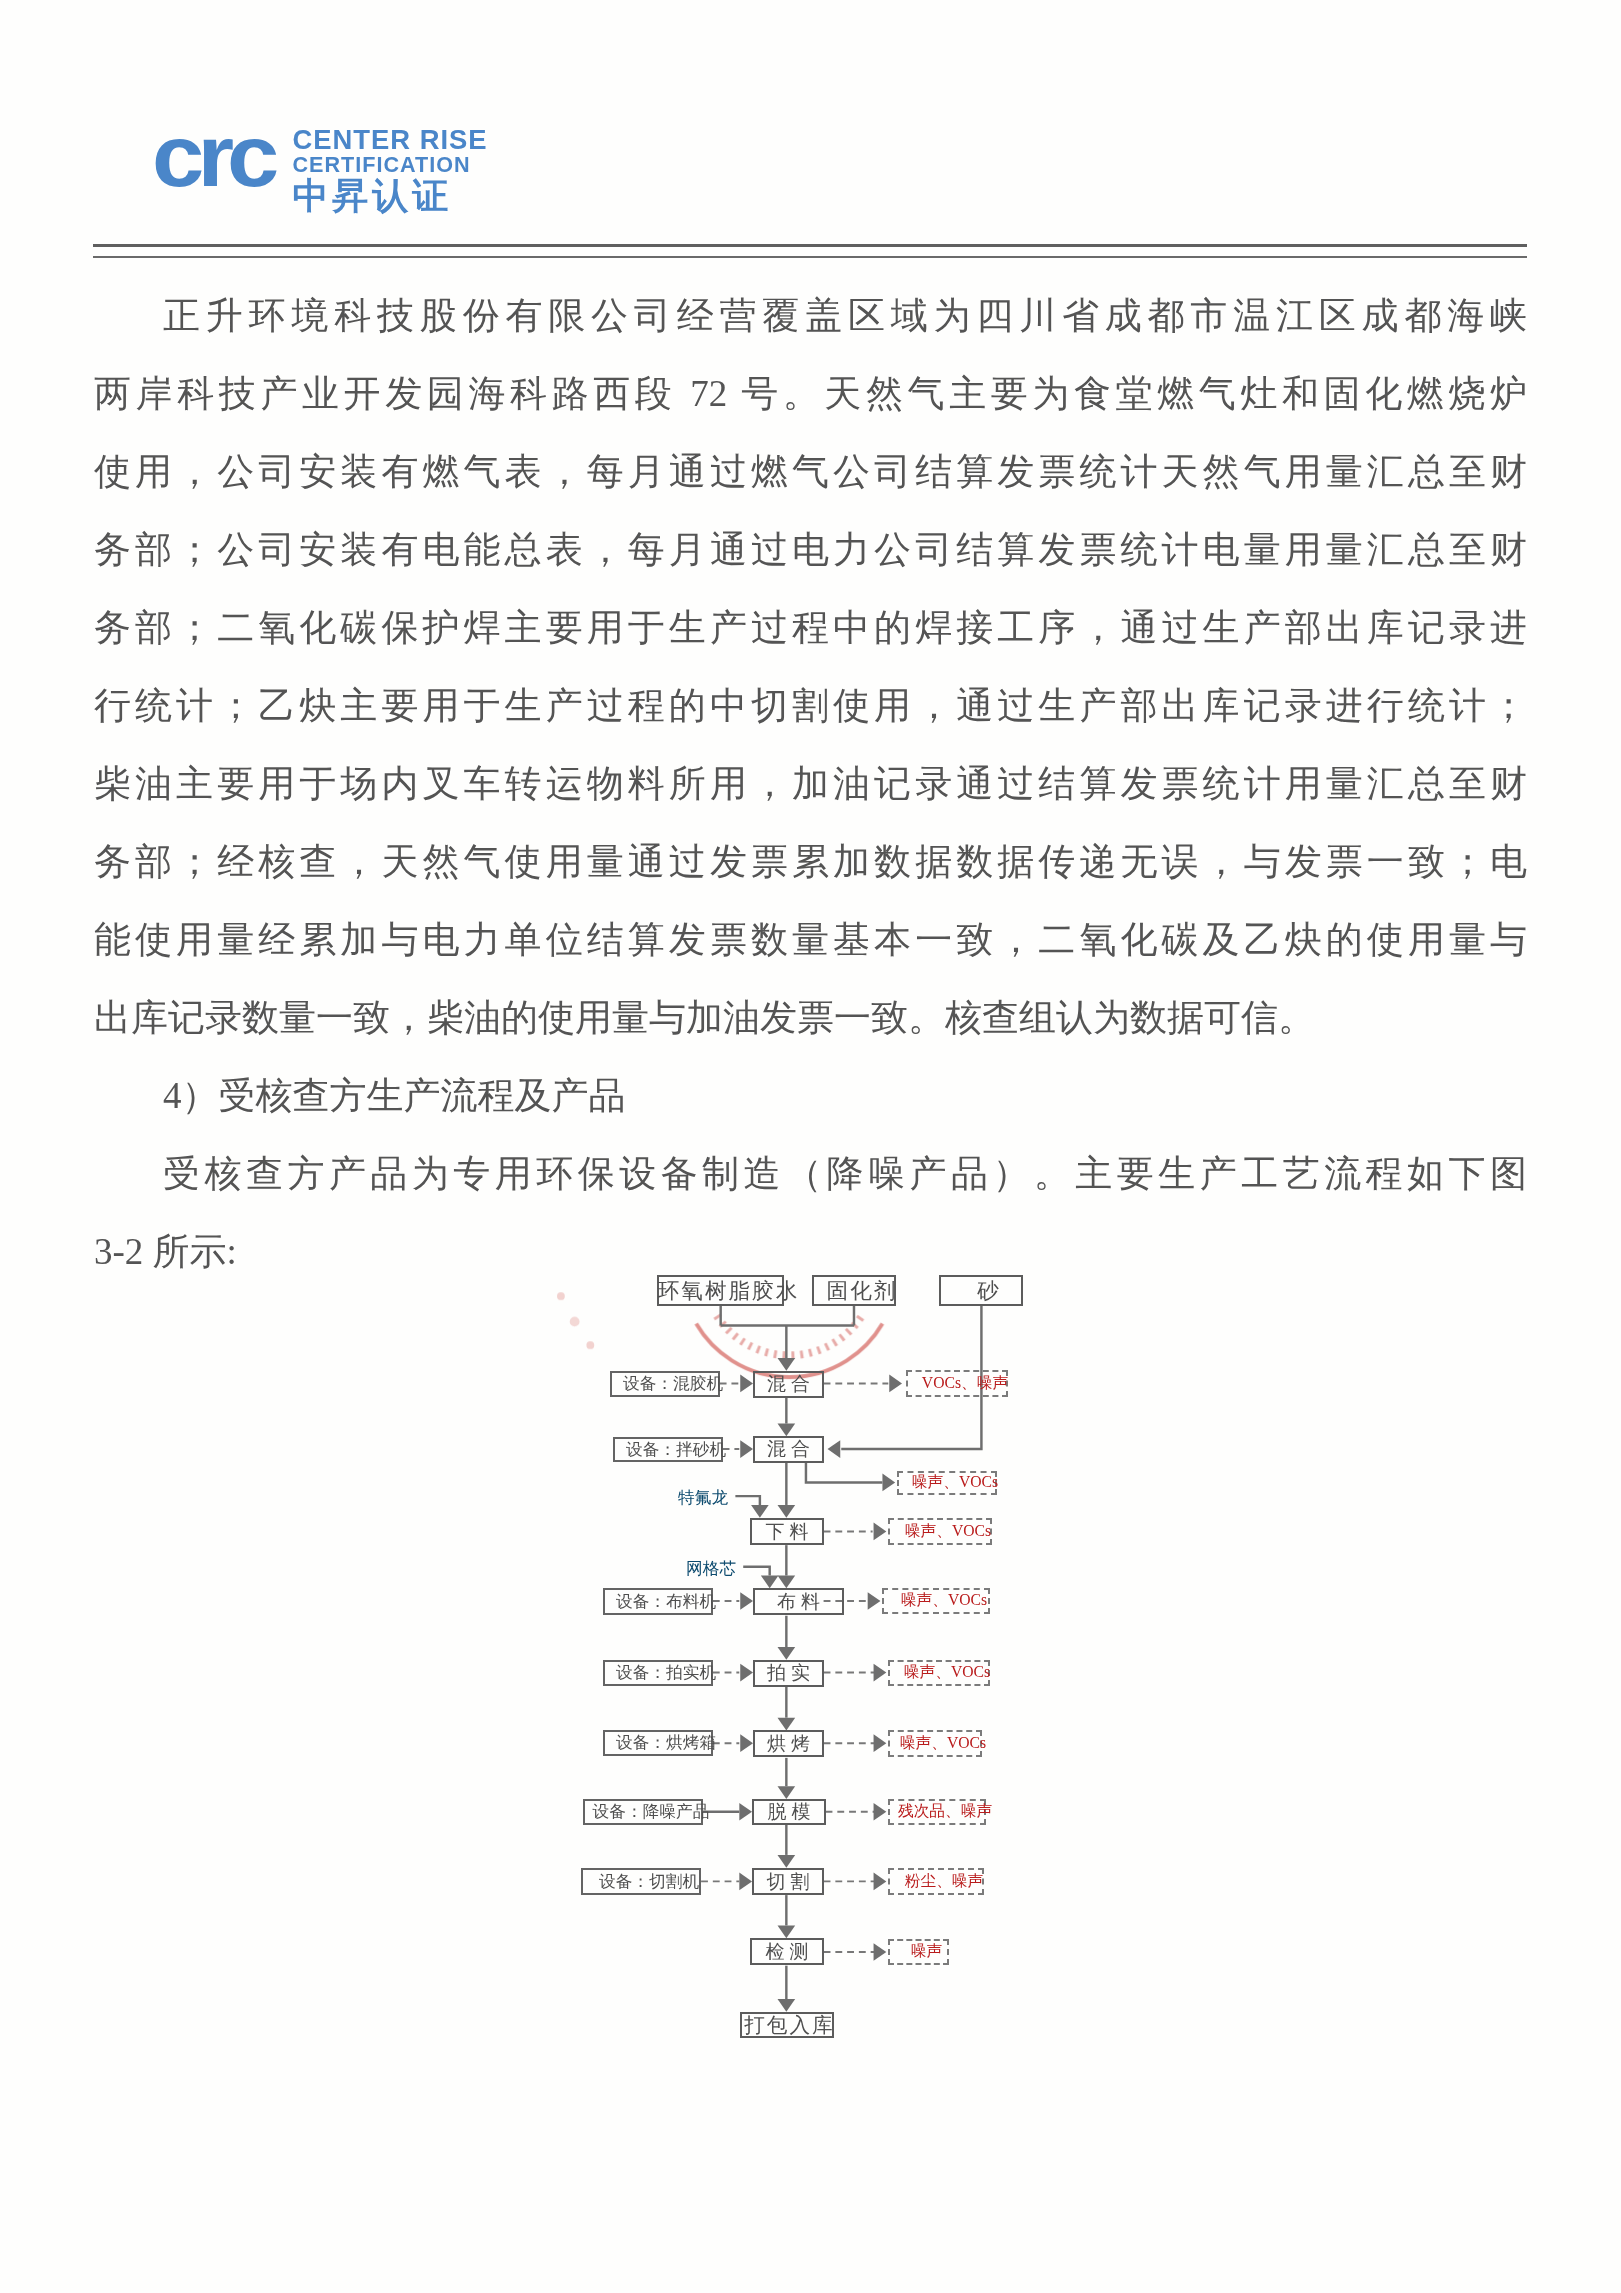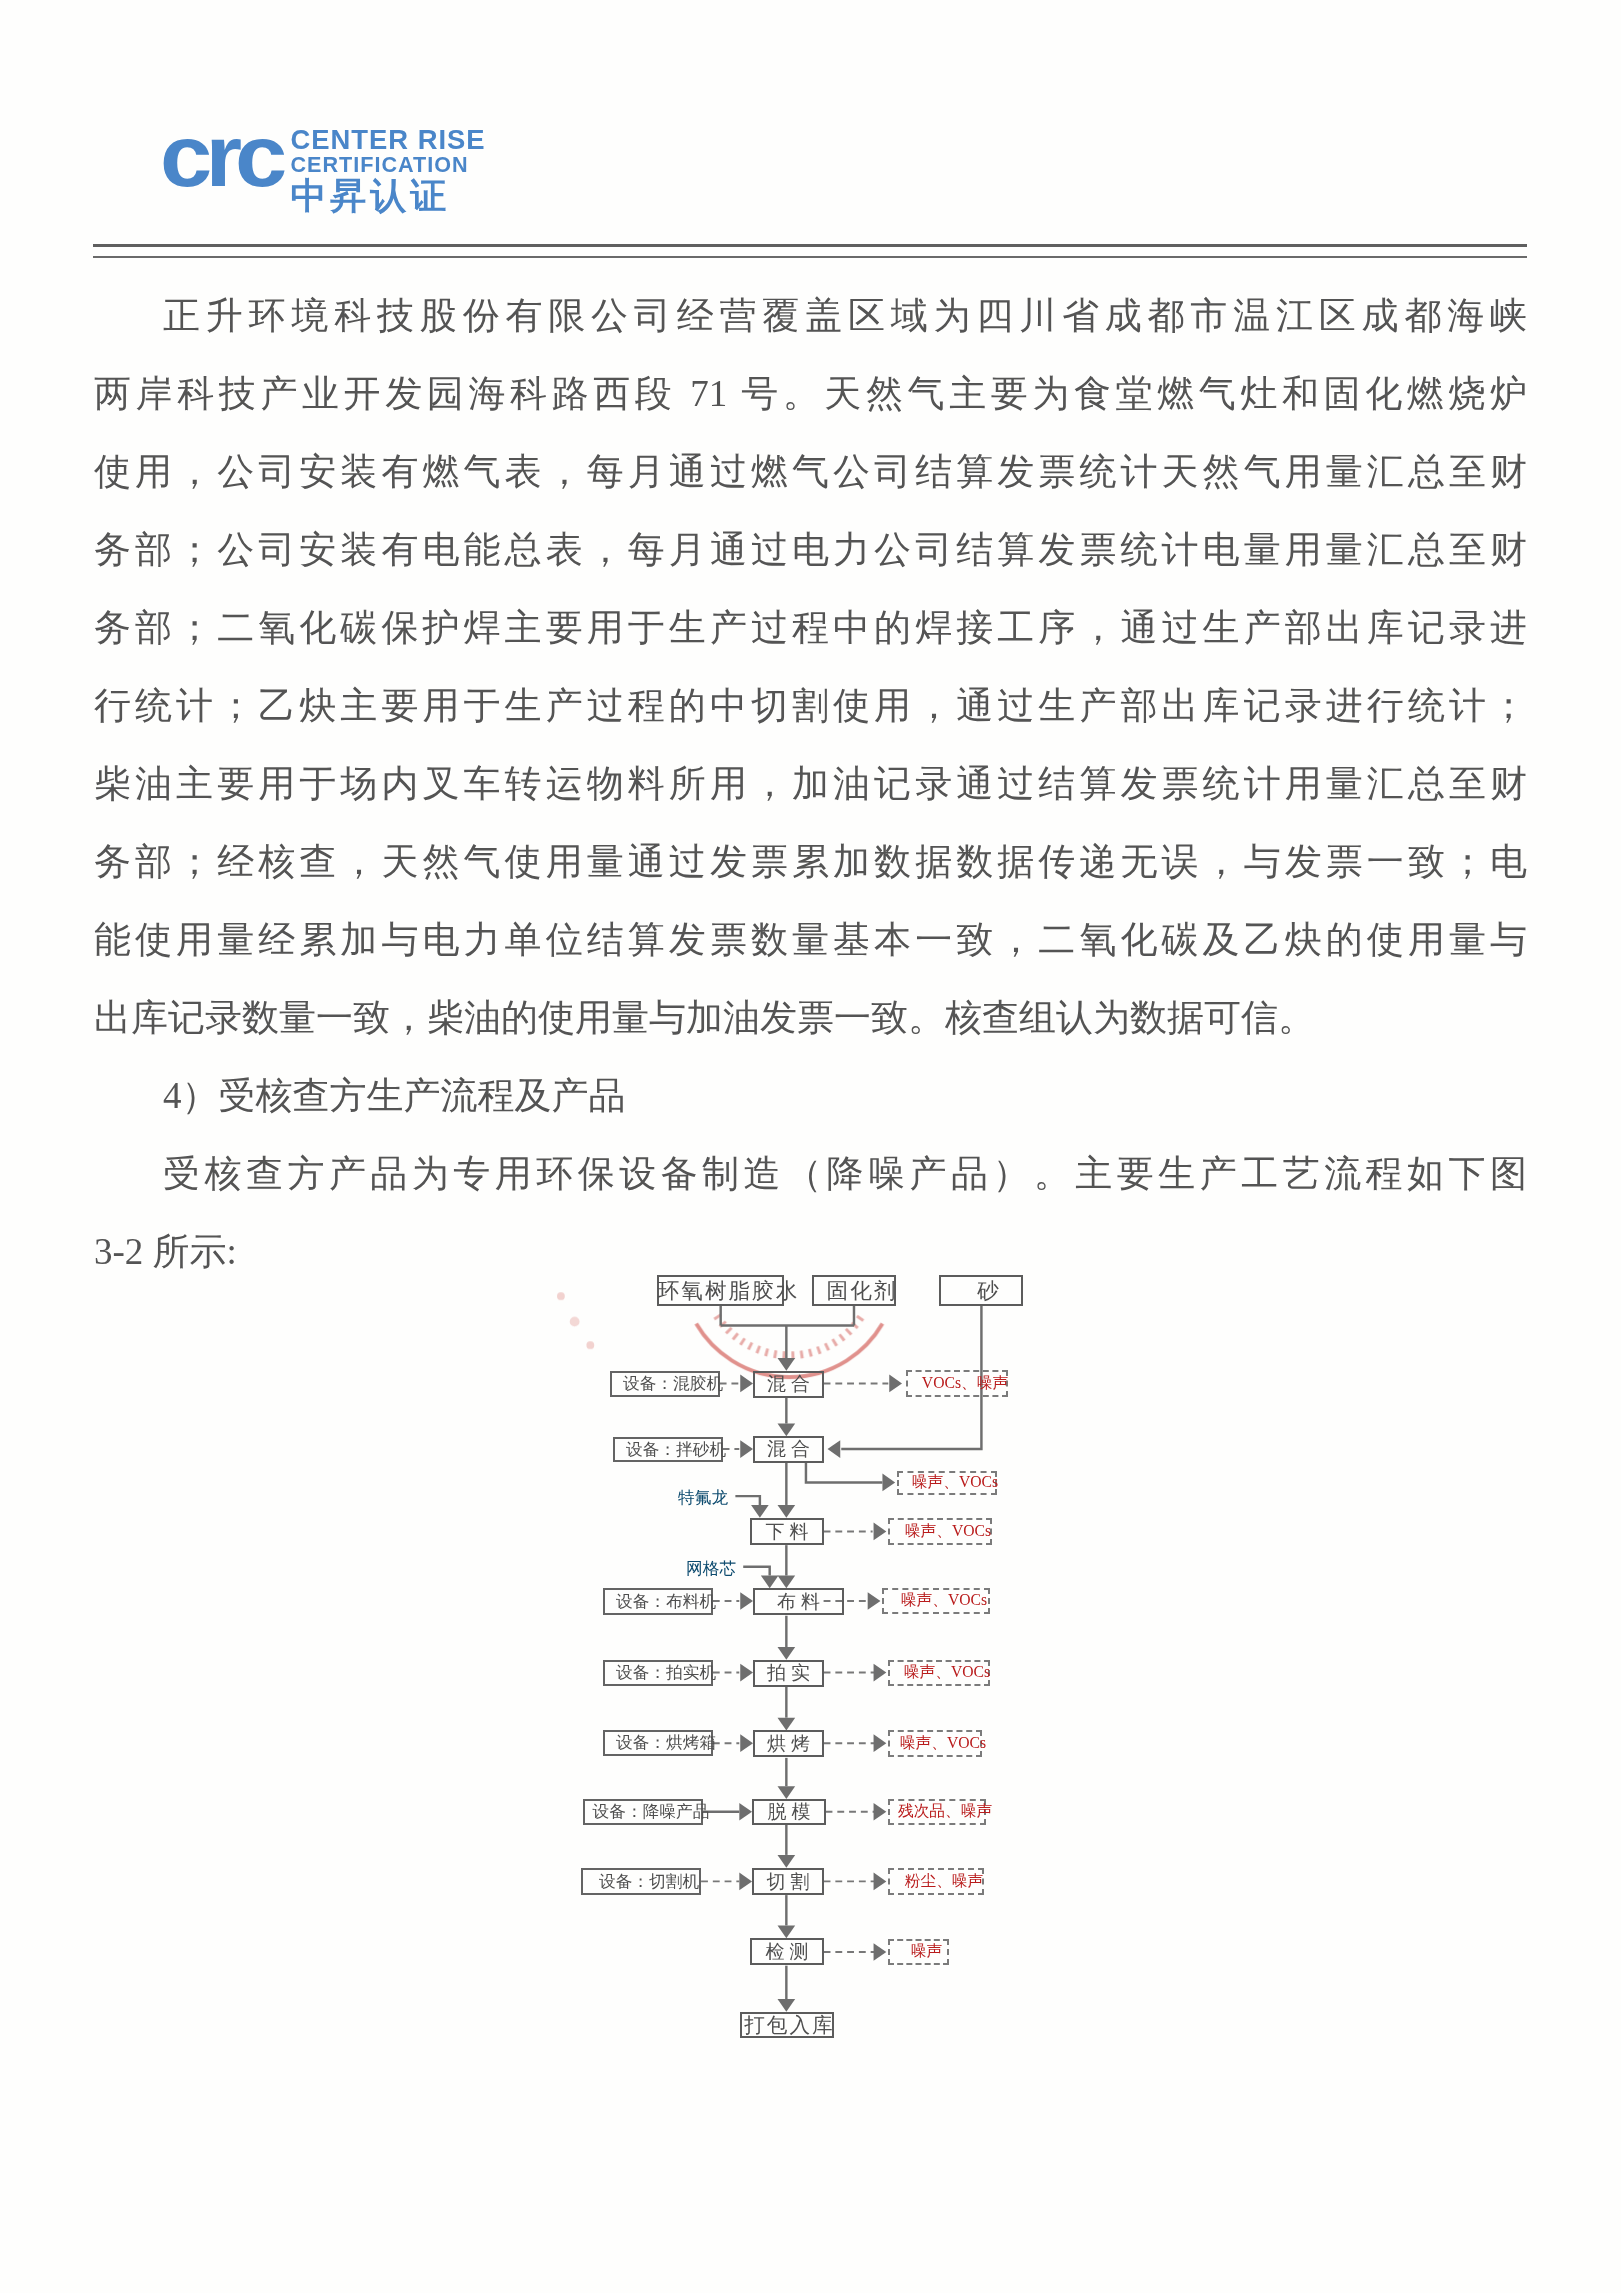--- a/index.html
+++ b/index.html
@@ -3,21 +3,21 @@
 <meta charset="utf-8">
 <style>
   html,body{margin:0;padding:0;background:#e8e8e8;}
   .page{
     position:relative;width:1621px;height:2294px;margin:0 auto;
     background:#fefefd;overflow:hidden;
     font-family:"Liberation Serif","DejaVu Serif",serif;
     color:#535353;
   }
   
-  .logo{position:absolute;left:160px;top:120px;display:flex;align-items:flex-start;gap:10px;justify-content:center;}
+  .logo{position:absolute;left:152px;top:120px;display:flex;align-items:flex-start;gap:20px;justify-content:center;}
   .logo-mark{
     font-family:"Liberation Sans","DejaVu Sans",sans-serif;
     font-weight:bold;font-size:94px;line-height:.78;letter-spacing:-6.9px;
     color:#4a86c9;transform:scaleY(.92);
   }
   .logo-textcol{display:flex;flex-direction:column;margin-top:5.9px;color:#4a86c9;
     font-family:"Liberation Sans","DejaVu Sans",sans-serif;}
   .logo-en1{font-size:27.4px;font-weight:bold;letter-spacing:1px;line-height:1.02;}
   .logo-en2{font-size:21.6px;font-weight:bold;letter-spacing:1px;line-height:1.05;}
   .logo-cn{font-size:36px;font-weight:bold;letter-spacing:3.9px;line-height:1.08;}
@@ -54,21 +54,21 @@
     <div class="logo-textcol">
       <span class="logo-en1">CENTER RISE</span>
       <span class="logo-en2">CERTIFICATION</span>
       <span class="logo-cn">中昇认证</span>
     </div>
   </div>
   <div class="rule"></div>
 
   <div class="bodytext">
     <div class="bline jl ind">正升环境科技股份有限公司经营覆盖区域为四川省成都市温江区成都海峡</div>
-    <div class="bline jl">两岸科技产业开发园海科路西段 71 号。天然气主要为食堂燃气灶和固化燃烧炉</div>
+    <div class="bline jl">两岸科技产业开发园海科路西段 72 号。天然气主要为食堂燃气灶和固化燃烧炉</div>
     <div class="bline jl">使用，公司安装有燃气表，每月通过燃气公司结算发票统计天然气用量汇总至财</div>
     <div class="bline jl">务部；公司安装有电能总表，每月通过电力公司结算发票统计电量用量汇总至财</div>
     <div class="bline jl">务部；二氧化碳保护焊主要用于生产过程中的焊接工序，通过生产部出库记录进</div>
     <div class="bline jl">行统计；乙炔主要用于生产过程的中切割使用，通过生产部出库记录进行统计；</div>
     <div class="bline jl">柴油主要用于场内叉车转运物料所用，加油记录通过结算发票统计用量汇总至财</div>
     <div class="bline jl">务部；经核查，天然气使用量通过发票累加数据数据传递无误，与发票一致；电</div>
     <div class="bline jl">能使用量经累加与电力单位结算发票数量基本一致，二氧化碳及乙炔的使用量与</div>
     <div class="bline">出库记录数量一致，柴油的使用量与加油发票一致。核查组认为数据可信。</div>
     <div class="bline ind">4）受核查方生产流程及产品</div>
     <div class="bline jl ind">受核查方产品为专用环保设备制造（降噪产品）。主要生产工艺流程如下图</div>

